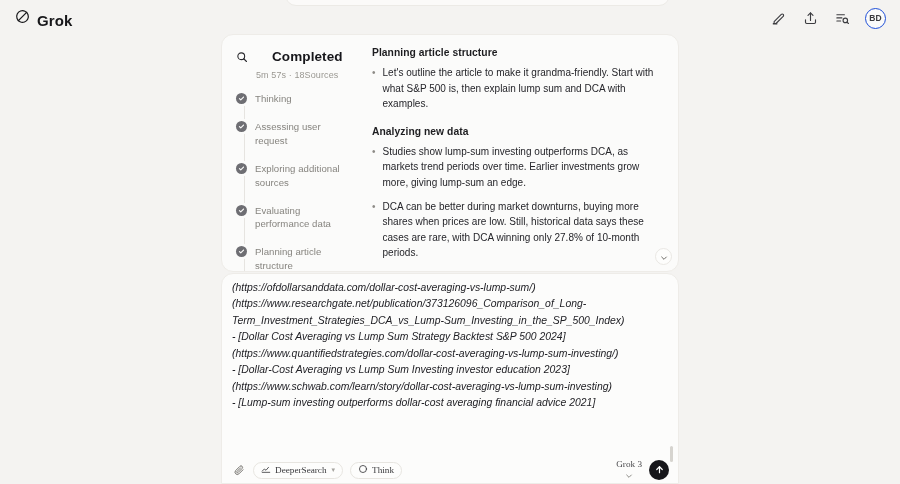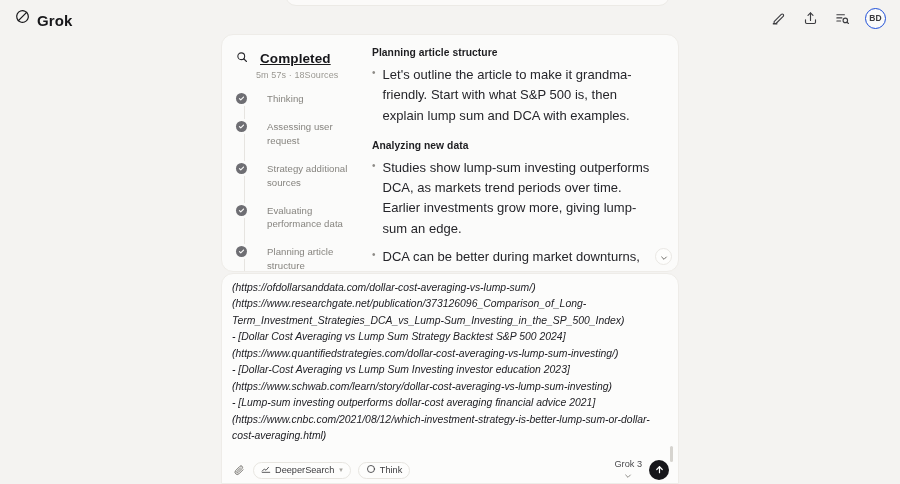--- a/index.html
+++ b/index.html
@@ -50,31 +50,31 @@
     border-radius: 12px;
     display: flex;
     overflow: hidden;
     z-index: 5;
   }
   .steps-col {
     width: 140px; flex: 0 0 140px;
     padding: 14px 8px 0 14px;
     position: relative;
   }
-  .completed-row { display: flex; align-items: center; gap: 12px; text-decoration: underline; }
+  .completed-row { display: flex; gap: 24px; }
   .completed-title { font-size: 13.5px; font-weight: 700; color: #16161a; letter-spacing: .1px; }
   .meta { font-size: 9px; color: #9a9892; margin: 3px 0 0 20px; letter-spacing: .1px; }
 
   .steps { margin-top: 12px; position: relative; }
   .rail {
     position: absolute; left: 7.5px; top: 6px; bottom: 2px;
     width: 1px; background: #e6e4e0;
   }
   .step {
-    display: flex; align-items: flex-start; gap: 20px;
+    display: flex; align-items: flex-start; gap: 8px;
     margin-bottom: 14px; position: relative; z-index: 2;
   }
   .bullet {
     width: 11px; height: 11px; flex: 0 0 11px; border-radius: 50%;
     background: #6e6e73; margin-top: 1px;
     display: flex; align-items: center; justify-content: center;
     box-shadow: 0 0 0 2.5px #fbfbfa;
   }
   .bullet svg { display: block; }
   .step-label { font-size: 9.6px; color: #86847f; line-height: 1.45; letter-spacing: .05px; }
@@ -85,21 +85,21 @@
   }
   .sec-head {
     font-size: 10.3px; font-weight: 700; color: #1d1d20;
     margin: 0 0 7px 0; letter-spacing: .05px;
   }
   .sec-head.spaced { margin-top: 14px; }
   .bul {
     display: flex; gap: 7px; margin-bottom: 8px;
   }
   .dot { flex: 0 0 auto; color: #8d8b86; font-size: 10px; line-height: 1.55; }
-  .bul-text { font-size: 13px; line-height: 1.56; color: #25252a; letter-spacing: .02px; }
+  .bul-text { font-size: 10px; line-height: 1.56; color: #25252a; letter-spacing: .02px; }
 
   .scroll-chev {
     position: absolute; right: 6px; bottom: 6px;
     width: 17px; height: 17px; border-radius: 50%;
     background: #fdfdfc; border: 1px solid #e9e7e3;
     display: flex; align-items: center; justify-content: center;
     cursor: pointer; z-index: 9;
   }
 
   
@@ -124,20 +124,21 @@
     position: absolute; right: 5px; top: 172px;
     width: 3px; height: 16px; border-radius: 2px;
     background: #d6d4cf; cursor: pointer;
   }
 
   
   .toolbar {
     position: absolute; left: 0; right: 0; bottom: 0; height: 26px;
     display: flex; align-items: center; gap: 7px;
     padding: 0 9px;
+    font-family: Liberation Serif, serif;
   }
   .tb-icon {
     width: 15px; height: 15px; display: flex; align-items: center; justify-content: center;
     color: #75736e; cursor: pointer; flex: 0 0 auto;
   }
   .pill {
     display: flex; align-items: center; gap: 4px;
     height: 17px; padding: 0 7px;
     border: 1px solid #e7e5e0; border-radius: 9px;
     background: #fdfdfc; cursor: pointer;
@@ -235,21 +236,21 @@
         </span>
         <span class="step-label">Assessing user request</span>
       </div>
 
       <div class="step">
         <span class="bullet">
           <svg width="7" height="7" viewBox="0 0 24 24" fill="none" stroke="#fbfbfa" stroke-width="4" stroke-linecap="round" stroke-linejoin="round">
               <path d="M5 12.5l4.5 4.5L19 7"></path>
             </svg>
         </span>
-        <span class="step-label">Strategy additional sources</span>
+        <span class="step-label">Exploring additional sources</span>
       </div>
 
       <div class="step">
         <span class="bullet">
           <svg width="7" height="7" viewBox="0 0 24 24" fill="none" stroke="#fbfbfa" stroke-width="4" stroke-linecap="round" stroke-linejoin="round">
               <path d="M5 12.5l4.5 4.5L19 7"></path>
             </svg>
         </span>
         <span class="step-label">Evaluating performance data</span>
       </div>
@@ -296,21 +297,20 @@
 <div class="composer">
 
   <div class="composer-text">
     <div class="ln">(https://ofdollarsanddata.com/dollar-cost-averaging-vs-lump-sum/)</div>
     <div class="ln">(https://www.researchgate.net/publication/373126096_Comparison_of_Long-Term_Investment_Strategies_DCA_vs_Lump-Sum_Investing_in_the_SP_500_Index)</div>
     <div class="ln">- [Dollar Cost Averaging vs Lump Sum Strategy Backtest S&amp;P 500 2024]</div>
     <div class="ln">(https://www.quantifiedstrategies.com/dollar-cost-averaging-vs-lump-sum-investing/)</div>
     <div class="ln">- [Dollar-Cost Averaging vs Lump Sum Investing investor education 2023]</div>
     <div class="ln">(https://www.schwab.com/learn/story/dollar-cost-averaging-vs-lump-sum-investing)</div>
     <div class="ln">- [Lump-sum investing outperforms dollar-cost averaging financial advice 2021]</div>
-    <div class="ln">(https://www.cnbc.com/2021/08/12/which-investment-strategy-is-better-lump-sum-or-dollar-cost-averaging.html)</div>
 
   </div>
 
   <div class="vscroll"></div>
 
   <div class="toolbar">
     <div class="tb-icon">
       <svg width="12" height="12" viewBox="0 0 24 24" fill="none" stroke="#75736e" stroke-width="2" stroke-linecap="round" stroke-linejoin="round">
         <path d="M20 11.5l-8.2 8.2a4.6 4.6 0 0 1-6.5-6.5l8.6-8.6a3 3 0 0 1 4.3 4.3l-8.4 8.4a1.5 1.5 0 0 1-2.1-2.1l7.6-7.6"></path>
       </svg>

